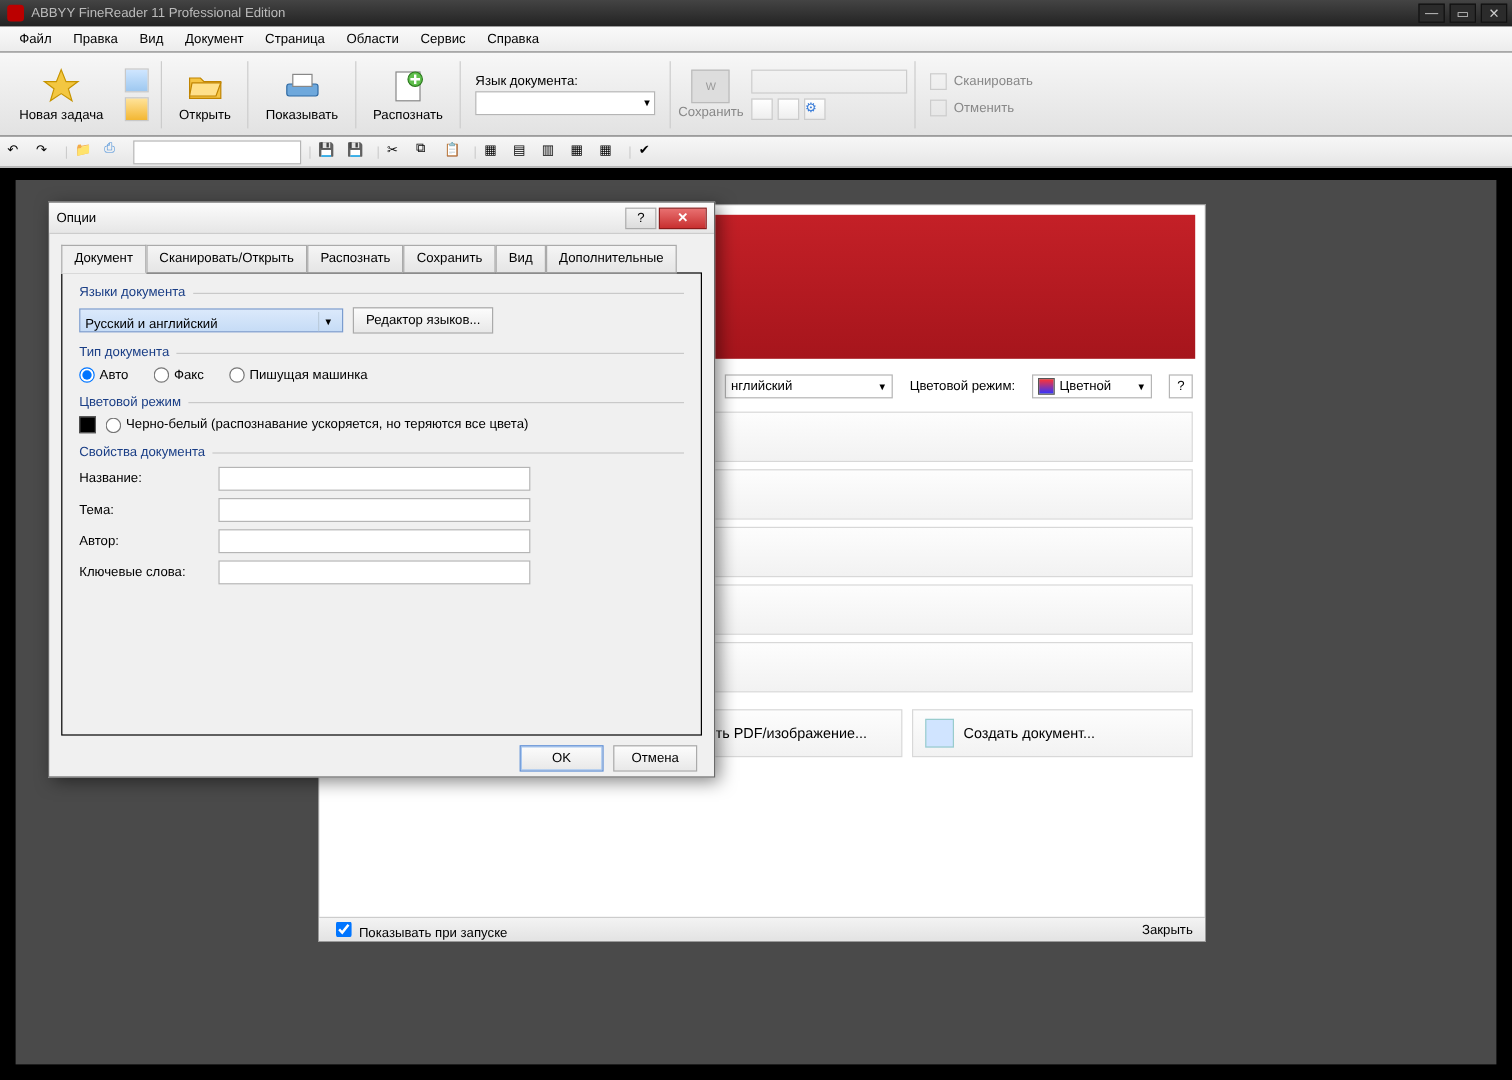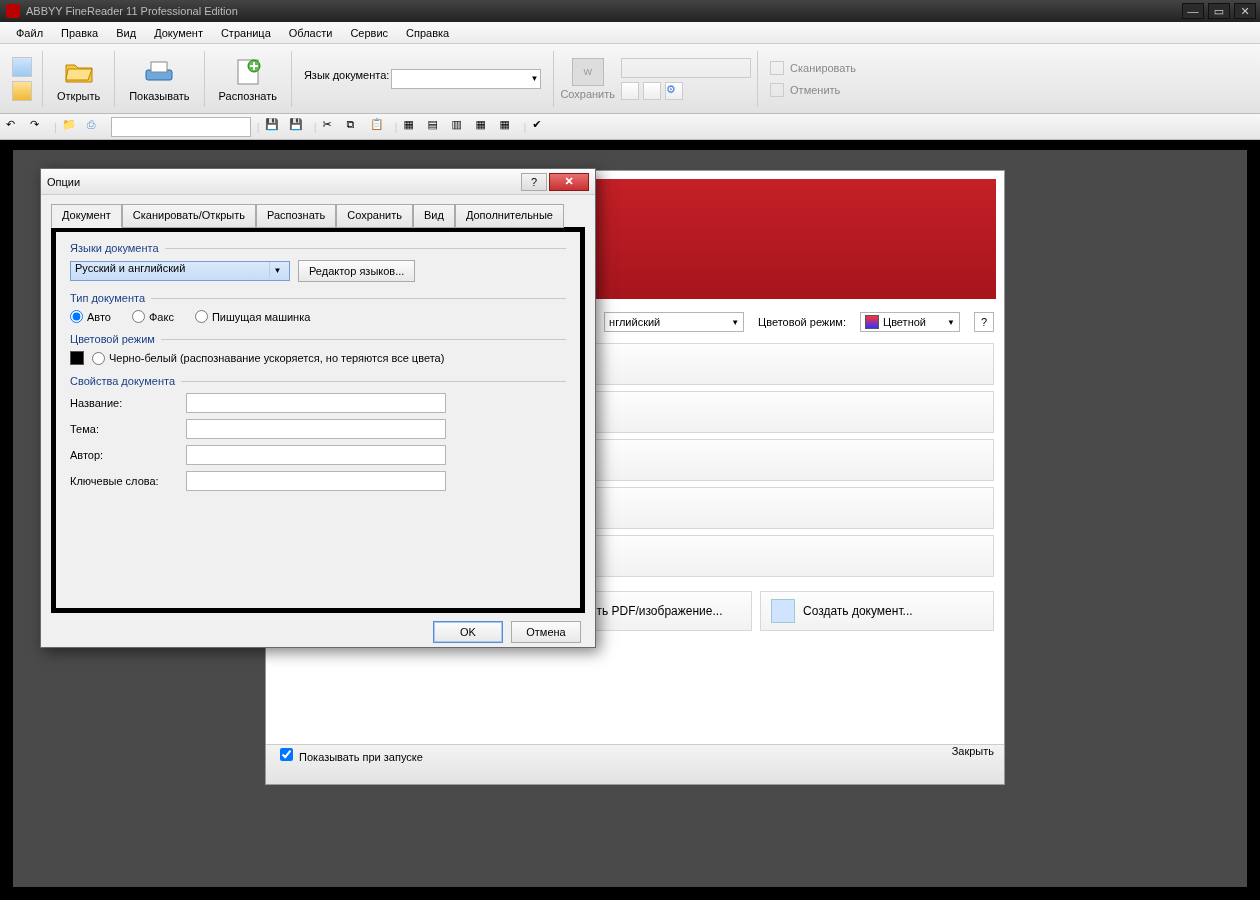--- a/index.html
+++ b/index.html
@@ -11,21 +11,21 @@
 .titlebar .winctl span{width:22px;height:16px;background:#2b2b2b;border:1px solid #111;color:#ccc;display:flex;align-items:center;justify-content:center;font-size:11px}
 .menubar{height:22px;background:linear-gradient(#fafafa,#ececec);display:flex;align-items:center;padding:0 8px;gap:2px;border-bottom:1px solid #ccc}
 .menubar span{padding:2px 8px}
 .ribbon{height:70px;background:linear-gradient(#f7f7f7,#e2e2e2);border-bottom:1px solid #bbb;display:flex;align-items:center;padding:4px 8px;gap:6px}
 .rgrp{display:flex;flex-direction:column;align-items:center;justify-content:center;padding:0 8px;height:100%}
 .rgrp .bigicon{width:32px;height:32px;margin-bottom:2px}
 .sep{width:1px;height:56px;background:#ccc}
 .smallcol{display:flex;flex-direction:column;gap:4px;padding:4px}
 .smallcol .si{width:20px;height:20px;border:1px solid #c8c8c8;background:linear-gradient(#fff,#eee)}
 .lbl{font-size:11px}
-.langbox{display:flex;flex-direction:row;gap:2px;padding:0 6px}
+.langbox{display:flex;flex-direction:column;gap:2px;padding:0 6px}
 .langbox .dd{width:150px;height:20px;border:1px solid #b5b5b5;background:#fff;display:flex;align-items:center;justify-content:flex-end;padding-right:2px}
 .savegrp{display:flex;flex-direction:column;align-items:center;gap:2px;color:#888}
 .savegrp .wicon{width:32px;height:28px;background:#ddd;border:1px solid #bbb;display:flex;align-items:center;justify-content:center;font-size:9px;color:#999}
 .smallrow{display:flex;gap:4px;align-items:center}
 .smallrow .si{width:18px;height:18px;border:1px solid #ccc;background:linear-gradient(#fff,#eee)}
 .rbtn{display:flex;align-items:center;gap:6px;color:#888;padding:2px 6px}
 .rbtn .ri{width:14px;height:14px;border:1px solid #ccc}
 .toolbar2{height:26px;background:linear-gradient(#f7f7f7,#e6e6e6);border-bottom:1px solid #bbb;display:flex;align-items:center;padding:0 6px;gap:6px}
 .toolbar2 .ti{width:18px;height:18px}
 .toolbar2 .dd{width:140px;height:20px;border:1px solid #b5b5b5;background:#fff}
@@ -33,37 +33,37 @@
 
 .startpanel{position:absolute;left:265px;top:170px;width:740px;height:615px;background:#fff;border:1px solid #999}
 .starthead{height:120px;background:linear-gradient(#c42027,#a6151c);margin:8px}
 .startopts{display:flex;gap:14px;align-items:center;padding:6px 10px;height:30px;justify-content:flex-end}
 .startopts .dd{height:20px;border:1px solid #b5b5b5;background:#fff;display:flex;align-items:center;padding:0 4px}
 .tasklist{display:flex;flex-direction:column;gap:6px;padding:6px 10px}
 .task{height:42px;border:1px solid #d8d8d8;background:linear-gradient(#fdfdfd,#f2f2f2);display:flex;align-items:center;padding:0 12px;font-size:16px;color:#222}
 .bottomrow{display:flex;gap:8px;padding:8px 10px}
 .bbtn{flex:1;height:40px;border:1px solid #d8d8d8;background:linear-gradient(#fdfdfd,#f2f2f2);display:flex;align-items:center;gap:8px;padding:0 10px;font-size:12px}
 .bbtn .bi{width:24px;height:24px}
-.startfoot{position:absolute;bottom:0;left:0;right:0;height:40px;background:linear-gradient(#f3f3f3,#e3e3e3);border-top:1px solid #ccc;display:flex;align-items:flex-start;padding:0 10px}
+.startfoot{position:absolute;bottom:0;left:0;right:0;height:20px;background:linear-gradient(#f3f3f3,#e3e3e3);border-top:1px solid #ccc;display:flex;align-items:center;padding:0 10px}
 .startfoot .close{margin-left:auto}
 
 .dialog{position:absolute;left:40px;top:168px;width:556px;height:480px;background:#f0f0f0;border:1px solid #6a6a6a;box-shadow:4px 4px 14px rgba(0,0,0,.5)}
 .dlgtitle{height:26px;background:linear-gradient(#fcfcfc,#e6e6e6);border-bottom:1px solid #ccc;display:flex;align-items:center;padding:0 6px}
 .dlgtitle .dctl{margin-left:auto;display:flex;gap:2px}
 .dlgtitle .help{width:26px;height:18px;background:linear-gradient(#f4f4f4,#ddd);border:1px solid #aaa;display:flex;align-items:center;justify-content:center}
 .dlgtitle .dclose{width:40px;height:18px;background:linear-gradient(#e87070,#c83030);border:1px solid #8a1a1a;color:#fff;display:flex;align-items:center;justify-content:center;font-weight:bold}
 .tabs{display:flex;height:24px;margin:8px 10px 0 10px}
 .tab{padding:4px 10px;border:1px solid #aaa;background:linear-gradient(#f5f5f5,#e5e5e5);font-size:11px;position:relative;top:1px;border-bottom:1px solid #aaa}
 .tab.active{background:#f0f0f0;border-bottom:1px solid #f0f0f0;z-index:2}
-.tabbody{border:5px solid #000000;margin:0 10px 0 10px;height:386px;background:#f0f0f0;padding:10px 14px}
+.tabbody{border:1px solid #000000;margin:0 10px 0 10px;height:386px;background:#f0f0f0;padding:10px 14px}
 .grp{margin-bottom:10px}
 .grptitle{color:#1a3e86;font-size:11px;display:flex;align-items:center;gap:6px;margin-bottom:6px}
 .grptitle::after{content:"";flex:1;height:1px;background:#c9c9c9}
 .row{display:flex;align-items:center;gap:8px;margin:4px 0}
-.sel{height:20px;border:1px solid #7a9ccf;background:linear-gradient(#fff,#eef4fc);display:flex;align-items:flex-start;padding:0 4px;width:220px}
+.sel{height:20px;border:1px solid #7a9ccf;background:linear-gradient(#fff,#eef4fc);display:flex;align-items:flex-end;padding:0 4px;width:220px}
 .sel .arrow{margin-left:auto;width:16px;height:16px;border-left:1px solid #bcd;display:flex;align-items:center;justify-content:center;font-size:8px}
 .btn{height:22px;padding:0 10px;border:1px solid #aaa;background:linear-gradient(#fcfcfc,#e8e8e8);display:flex;align-items:center}
 .radio{display:flex;align-items:center;gap:4px}
 .radio input{margin:0}
 .colorbox{width:14px;height:14px;border:1px solid #555;display:inline-block}
 .field{display:flex;align-items:center;gap:6px;margin:6px 0}
 .field label{width:110px}
 .field input{flex:0 0 260px;height:20px;border:1px solid #b5b5b5;background:#fff;padding:0 4px}
 .dlgfoot{display:flex;justify-content:flex-end;gap:8px;padding:8px 14px}
 .dlgfoot .btn{width:70px;justify-content:center}
@@ -91,20 +91,26 @@
     <span>Правка</span>
     <span>Вид</span>
     <span>Документ</span>
     <span>Страница</span>
     <span>Области</span>
     <span>Сервис</span>
     <span>Справка</span>
   </div>
 
   <div class="ribbon">
+    <div class="rgrp">
+      <svg class="bigicon" viewBox="0 0 32 32">
+          <polygon points="16,2 20,12 30,12 22,18 25,28 16,22 7,28 10,18 2,12 12,12" fill="#f3c741" stroke="#c69400"></polygon>
+        </svg>
+      <span class="lbl">Новая задача</span>
+    </div>
     <div class="smallcol">
       <div class="si" style="background:linear-gradient(#cfe6ff,#9ec8f0)"></div>
       <div class="si" style="background:linear-gradient(#ffe39a,#f3b733)"></div>
     </div>
     <div class="sep"></div>
     <div class="rgrp">
       <svg class="bigicon" viewBox="0 0 32 32">
           <path d="M3 9h9l3 3h14v14H3z" fill="#f5c443" stroke="#c08400"></path>
           <path d="M5 13h24l-4 11H3z" fill="#ffe08a" stroke="#c08400"></path>
         </svg>

